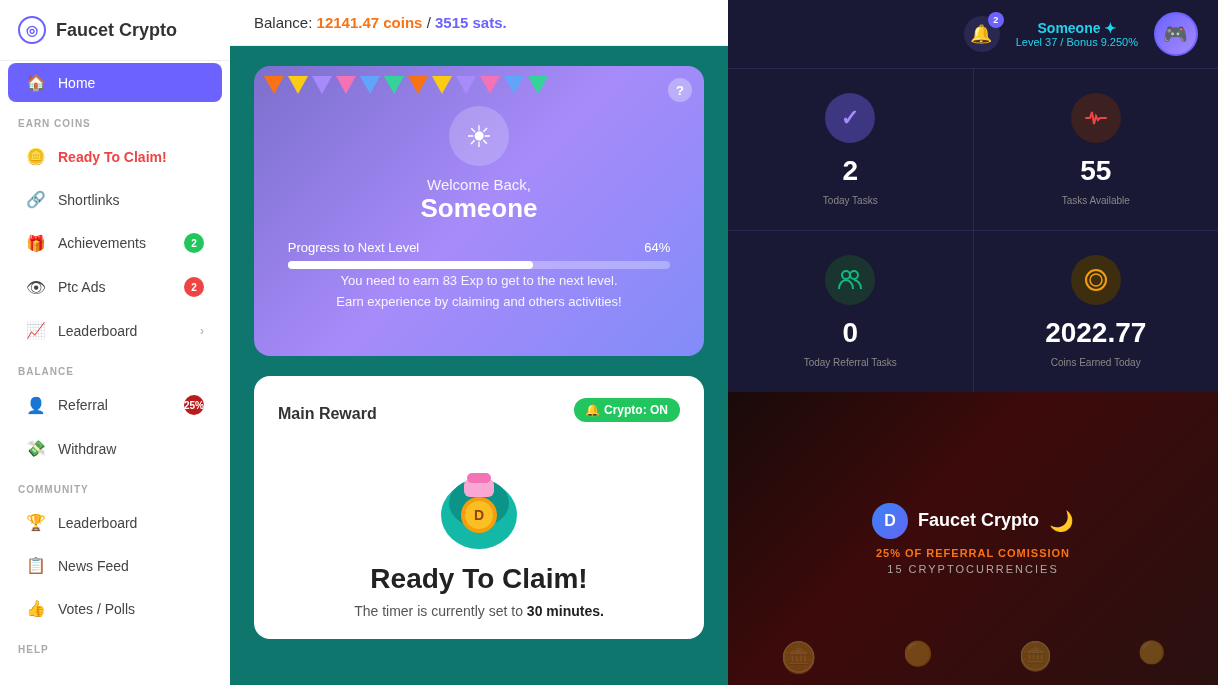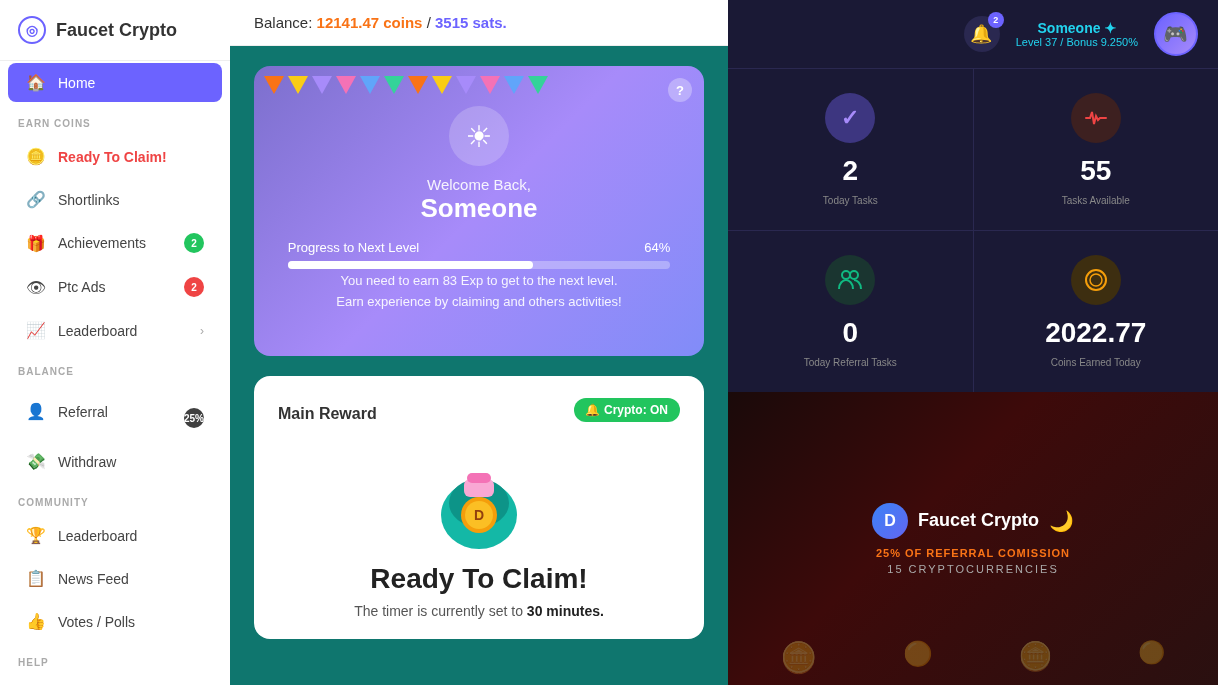--- a/index.html
+++ b/index.html
@@ -68,21 +68,21 @@
       margin-left: auto;
       background: #22c55e;
       color: #fff;
       border-radius: 50%;
       width: 20px; height: 20px;
       font-size: 10px;
       font-weight: 700;
       display: flex; align-items: center; justify-content: center;
     }
     .sidebar-badge.red { background: #ef4444; }
-    .sidebar-badge.purple { background: #404040; margin-top: 13px; }
+    .sidebar-badge.purple { background: #b91c1c; }
     .sidebar-arrow { margin-left: auto; font-size: 12px; color: #aaa; }
 
     
     .main {
       flex: 1;
       background: #0f766e;
       overflow-y: auto;
       display: flex;
       flex-direction: column;
     }

